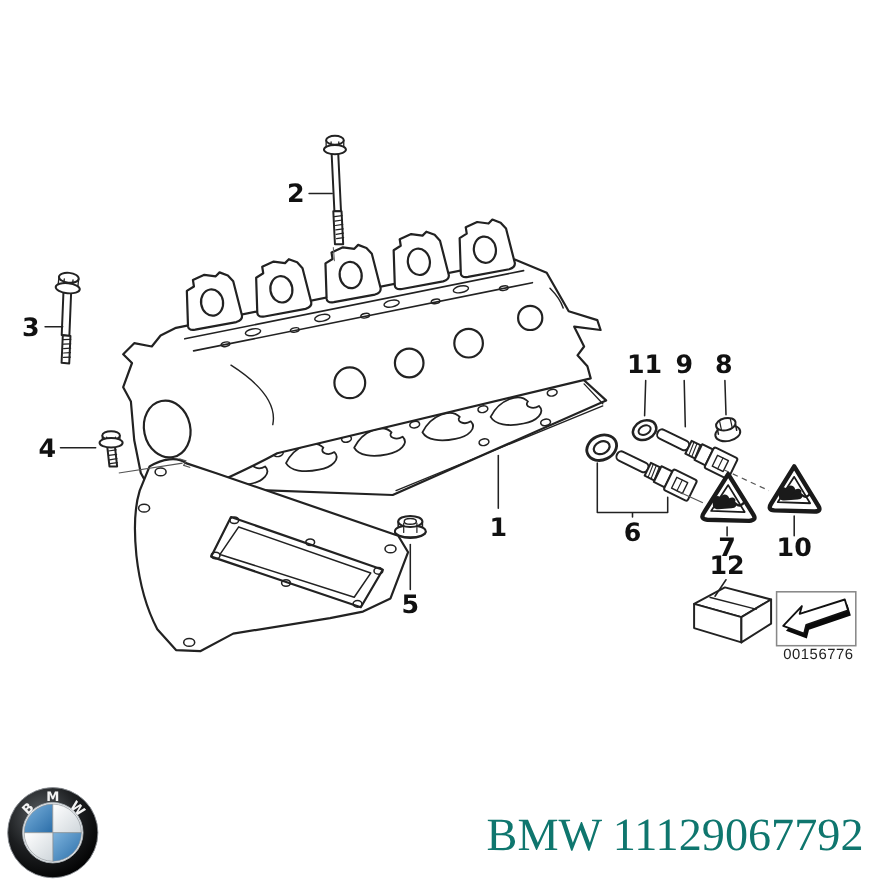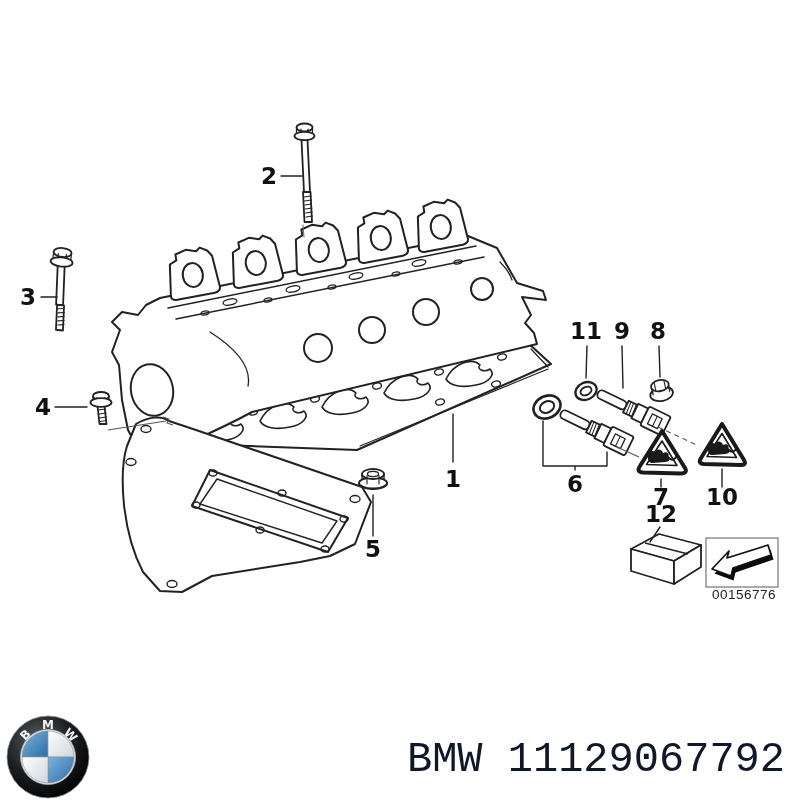--- a/index.html
+++ b/index.html
@@ -2,21 +2,21 @@
 <html><head>
 <meta charset="utf-8">
 <style>
   html,body{margin:0;padding:0;background:#fff;}
   .page{position:relative;width:800px;height:800px;background:#ffffff;overflow:hidden;
         font-family:"Liberation Sans",sans-serif;}
   svg text{font-family:"DejaVu Sans","Liberation Sans",sans-serif;}
   .callout{font-weight:bold;font-size:23px;fill:#111;}
   .code-text{font-size:13.5px;fill:#222;letter-spacing:.5px;font-family:"Liberation Sans",sans-serif;}
   .footer-caption{position:absolute;right:15px;top:738px;font-size:42px;line-height:44px;
-        color:#0f172a;font-family:Liberation Mono, monospace;white-space:nowrap;}
+        color:#0f766e;font-family:Liberation Serif, serif;white-space:nowrap;}
   .logo-wrap{position:absolute;left:4px;top:713px;width:88px;height:88px;}
   .logo-letter{font-size:12px;font-weight:bold;fill:#f4f4f4;}
 </style>
 </head>
 <body>
 
 <div class="page">
 
 <svg width="800" height="800" viewBox="0 0 800 800">
 

